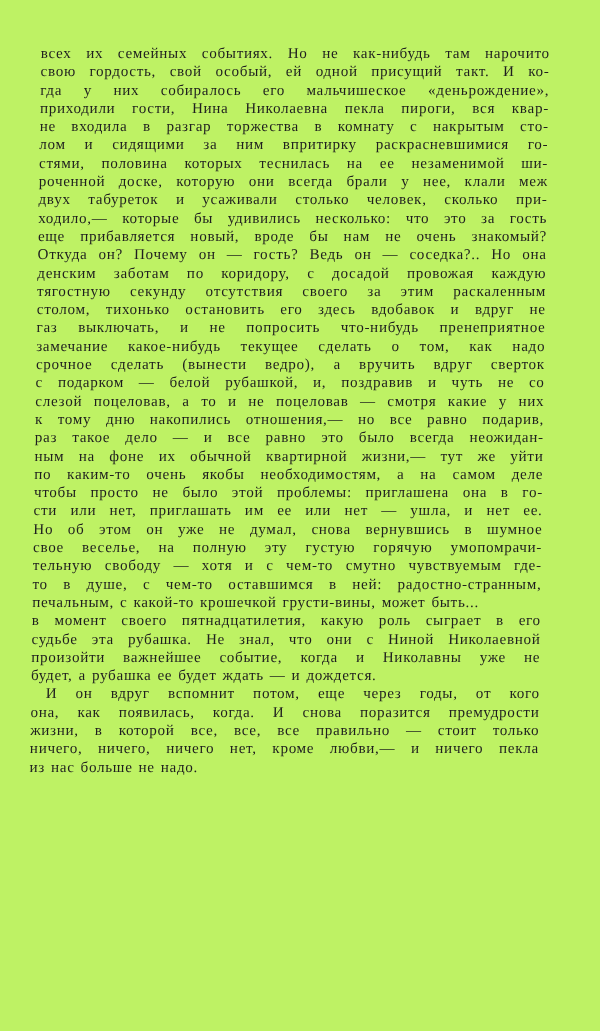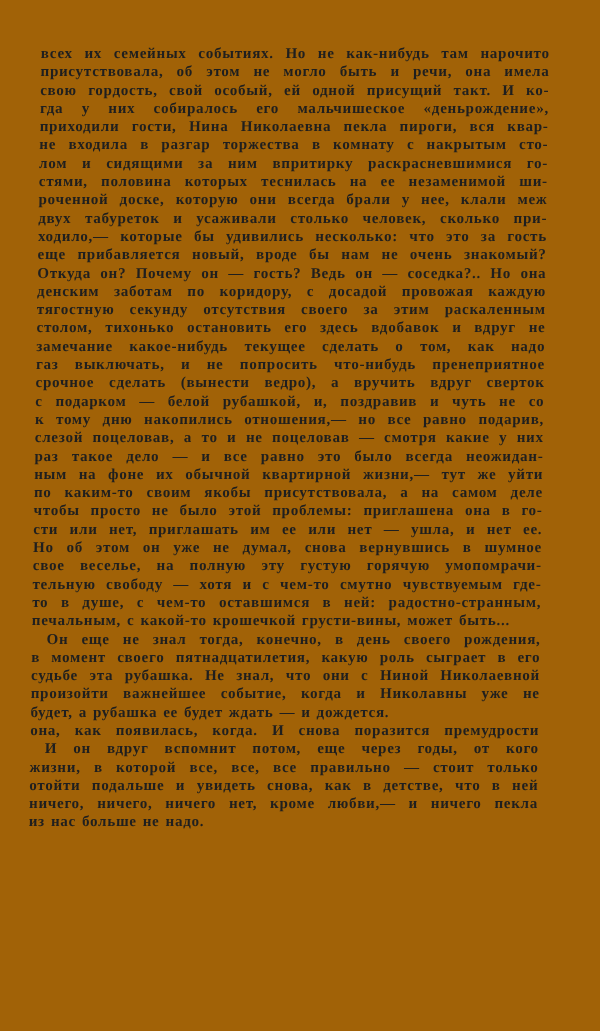--- a/index.html
+++ b/index.html
@@ -10,22 +10,21 @@
     width: 600px;
     height: 1031px;
     background: #fdfdfd;
     overflow: hidden;
     position: relative;
     font-family: "Liberation Serif", "DejaVu Serif", serif;
   }
   .page {
     position: absolute;
     inset: 0;
-    background: #a16207;
-    font-weight: bold;
+    background: #bef264;
   }
   .text-block {
     position: absolute;
     left: 41px;
     top: 44px;
     width: 509px;
     transform: skewX(-0.9deg);
     transform-origin: top left;
     color: #1f1f1f;
     font-size: 15px;
@@ -50,61 +49,58 @@
     text-indent: 15px;
   }
 </style>
 </head>
 <body>
 
 <div class="page">
   <div class="text-block">
       <div class="paragraph">
         <div class="line">всех их семейных событиях. Но не как-нибудь там нарочито</div>
-        <div class="line">присутствовала, об этом не могло быть и речи, она имела</div>
         <div class="line">свою гордость, свой особый, ей одной присущий такт. И ко-</div>
         <div class="line">гда у них собиралось его мальчишеское «деньрождение»,</div>
         <div class="line">приходили гости, Нина Николаевна пекла пироги, вся квар-</div>
         <div class="line">не входила в разгар торжества в комнату с накрытым сто-</div>
         <div class="line">лом и сидящими за ним впритирку раскрасневшимися го-</div>
         <div class="line">стями, половина которых теснилась на ее незаменимой ши-</div>
         <div class="line">роченной доске, которую они всегда брали у нее, клали меж</div>
         <div class="line">двух табуреток и усаживали столько человек, сколько при-</div>
         <div class="line">ходило,— которые бы удивились несколько: что это за гость</div>
         <div class="line">еще прибавляется новый, вроде бы нам не очень знакомый?</div>
         <div class="line">Откуда он? Почему он — гость? Ведь он — соседка?.. Но она</div>
         <div class="line">денским заботам по коридору, с досадой провожая каждую</div>
         <div class="line">тягостную секунду отсутствия своего за этим раскаленным</div>
         <div class="line">столом, тихонько остановить его здесь вдобавок и вдруг не</div>
+        <div class="line">газ выключать, и не попросить что-нибудь пренеприятное</div>
         <div class="line">замечание какое-нибудь текущее сделать о том, как надо</div>
-        <div class="line">газ выключать, и не попросить что-нибудь пренеприятное</div>
         <div class="line">срочное сделать (вынести ведро), а вручить вдруг сверток</div>
         <div class="line">с подарком — белой рубашкой, и, поздравив и чуть не со</div>
+        <div class="line">слезой поцеловав, а то и не поцеловав — смотря какие у них</div>
         <div class="line">к тому дню накопились отношения,— но все равно подарив,</div>
-        <div class="line">слезой поцеловав, а то и не поцеловав — смотря какие у них</div>
         <div class="line">раз такое дело — и все равно это было всегда неожидан-</div>
         <div class="line">ным на фоне их обычной квартирной жизни,— тут же уйти</div>
-        <div class="line">по каким-то своим якобы присутствовала, а на самом деле</div>
+        <div class="line">по каким-то очень якобы необходимостям, а на самом деле</div>
         <div class="line">чтобы просто не было этой проблемы: приглашена она в го-</div>
         <div class="line">сти или нет, приглашать им ее или нет — ушла, и нет ее.</div>
         <div class="line">Но об этом он уже не думал, снова вернувшись в шумное</div>
         <div class="line">свое веселье, на полную эту густую горячую умопомрачи-</div>
         <div class="line">тельную свободу — хотя и с чем-то смутно чувствуемым где-</div>
         <div class="line">то в душе, с чем-то оставшимся в ней: радостно-странным,</div>
         <div class="line last">печальным, с какой-то крошечкой грусти-вины, может быть...</div>
       </div>
       <div class="paragraph">
-        <div class="line indent">Он еще не знал тогда, конечно, в день своего рождения,</div>
         <div class="line">в момент своего пятнадцатилетия, какую роль сыграет в его</div>
         <div class="line">судьбе эта рубашка. Не знал, что они с Ниной Николаевной</div>
         <div class="line">произойти важнейшее событие, когда и Николавны уже не</div>
         <div class="line last">будет, а рубашка ее будет ждать — и дождется.</div>
       </div>
       <div class="paragraph">
+        <div class="line indent">И он вдруг вспомнит потом, еще через годы, от кого</div>
         <div class="line">она, как появилась, когда. И снова поразится премудрости</div>
-        <div class="line indent">И он вдруг вспомнит потом, еще через годы, от кого</div>
         <div class="line">жизни, в которой все, все, все правильно — стоит только</div>
-        <div class="line">отойти подальше и увидеть снова, как в детстве, что в ней</div>
         <div class="line">ничего, ничего, ничего нет, кроме любви,— и ничего пекла</div>
         <div class="line last">из нас больше не надо.</div>
       </div>
     </div>
 </div>
 
 </body></html>

